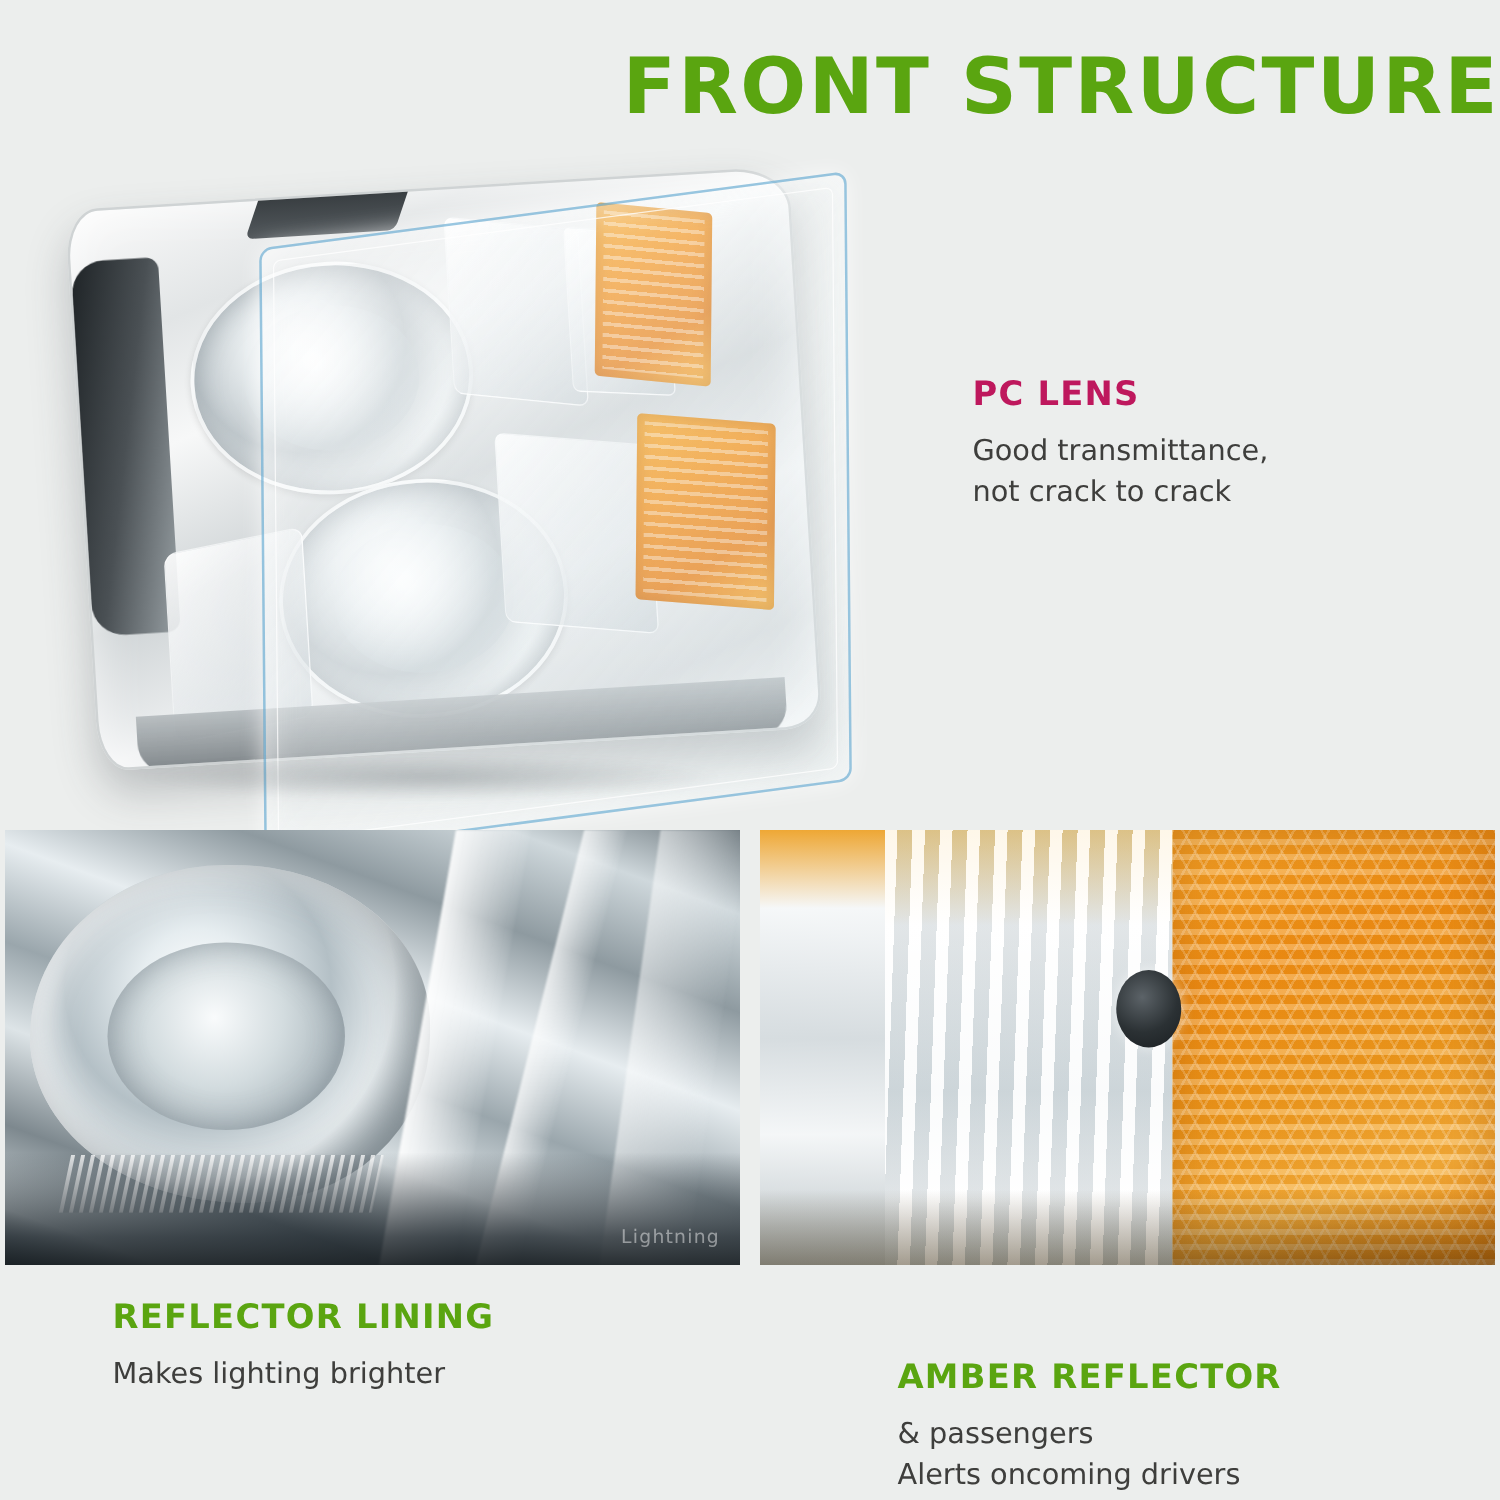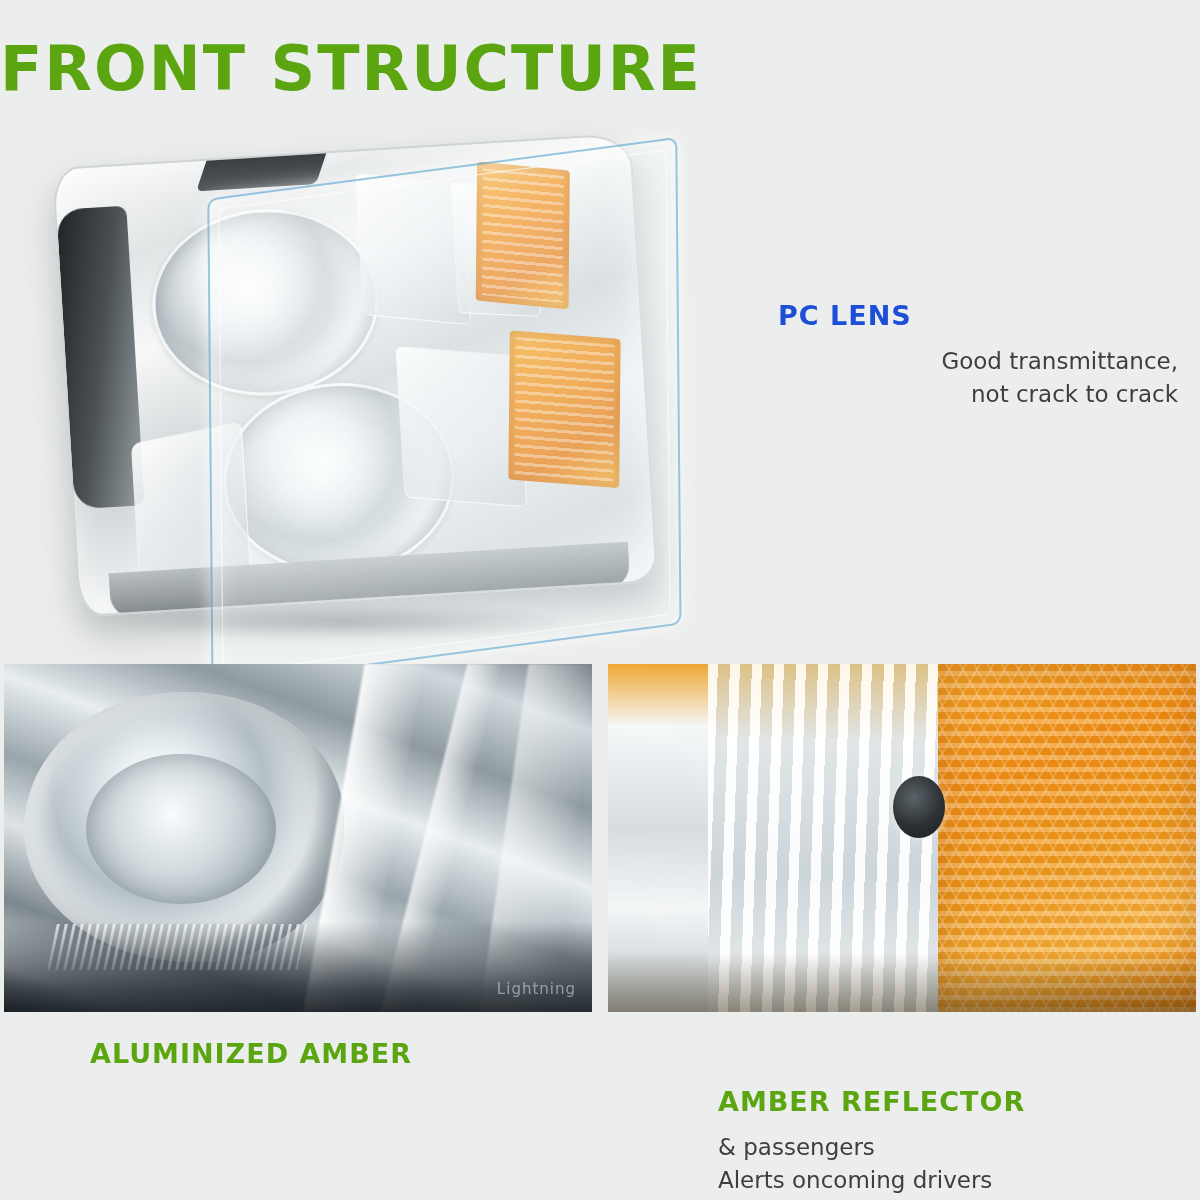--- a/index.html
+++ b/index.html
@@ -19,21 +19,21 @@
     height: 1200px;
     background: #eceeed;
   }
 
   
   .title {
     position: absolute;
     top: 34px;
     left: 0;
     width: 1200px;
-    text-align: left;
+    text-align: right;
     font-size: 62px;
     line-height: 70px;
     font-weight: bold;
     letter-spacing: 2px;
     color: #5aa510;
     font-family: "DejaVu Sans", sans-serif;
   }
 
   
   .hero {
@@ -167,31 +167,30 @@
   
   .hero-text {
     position: absolute;
     left: 778px;
     top: 180px;
     width: 400px;
   }
   .hero-head {
     font-size: 27px;
     font-weight: bold;
-    color: #1d4ed8;
+    color: #be185d;
     letter-spacing: 1px;
     font-family: "DejaVu Sans", sans-serif;
     margin-bottom: 14px;
   }
   .hero-body {
     font-size: 23px;
     line-height: 33px;
     color: #3e3e3c;
     font-family: "DejaVu Sans", sans-serif;
-    text-align: right;
   }
 
   
   .panels {
     position: absolute;
     top: 664px;
     left: 0;
     width: 1200px;
     height: 536px;
   }
@@ -380,21 +379,22 @@
           <div class="chrome-bowl-inner"></div>
         </div>
         <div class="chrome-streak cs1"></div>
         <div class="chrome-streak cs2"></div>
         <div class="chrome-streak cs3"></div>
         <div class="chrome-ridges"></div>
         <div class="chrome-dark-bottom"></div>
         <div class="watermark">Lightning</div>
       </div>
       <div class="caption">
-        <div class="cap-head">ALUMINIZED AMBER</div>
+        <div class="cap-head">REFLECTOR LINING</div>
+        <div class="cap-body">Makes lighting brighter</div>
       </div>
     </div>
 
     <div class="panel right">
       <div class="photo">
         <div class="amber-bg"></div>
         <div class="amber-left-col"></div>
         <div class="amber-mid-glass"></div>
         <div class="amber-block">
           <div class="amber-honey"></div>

